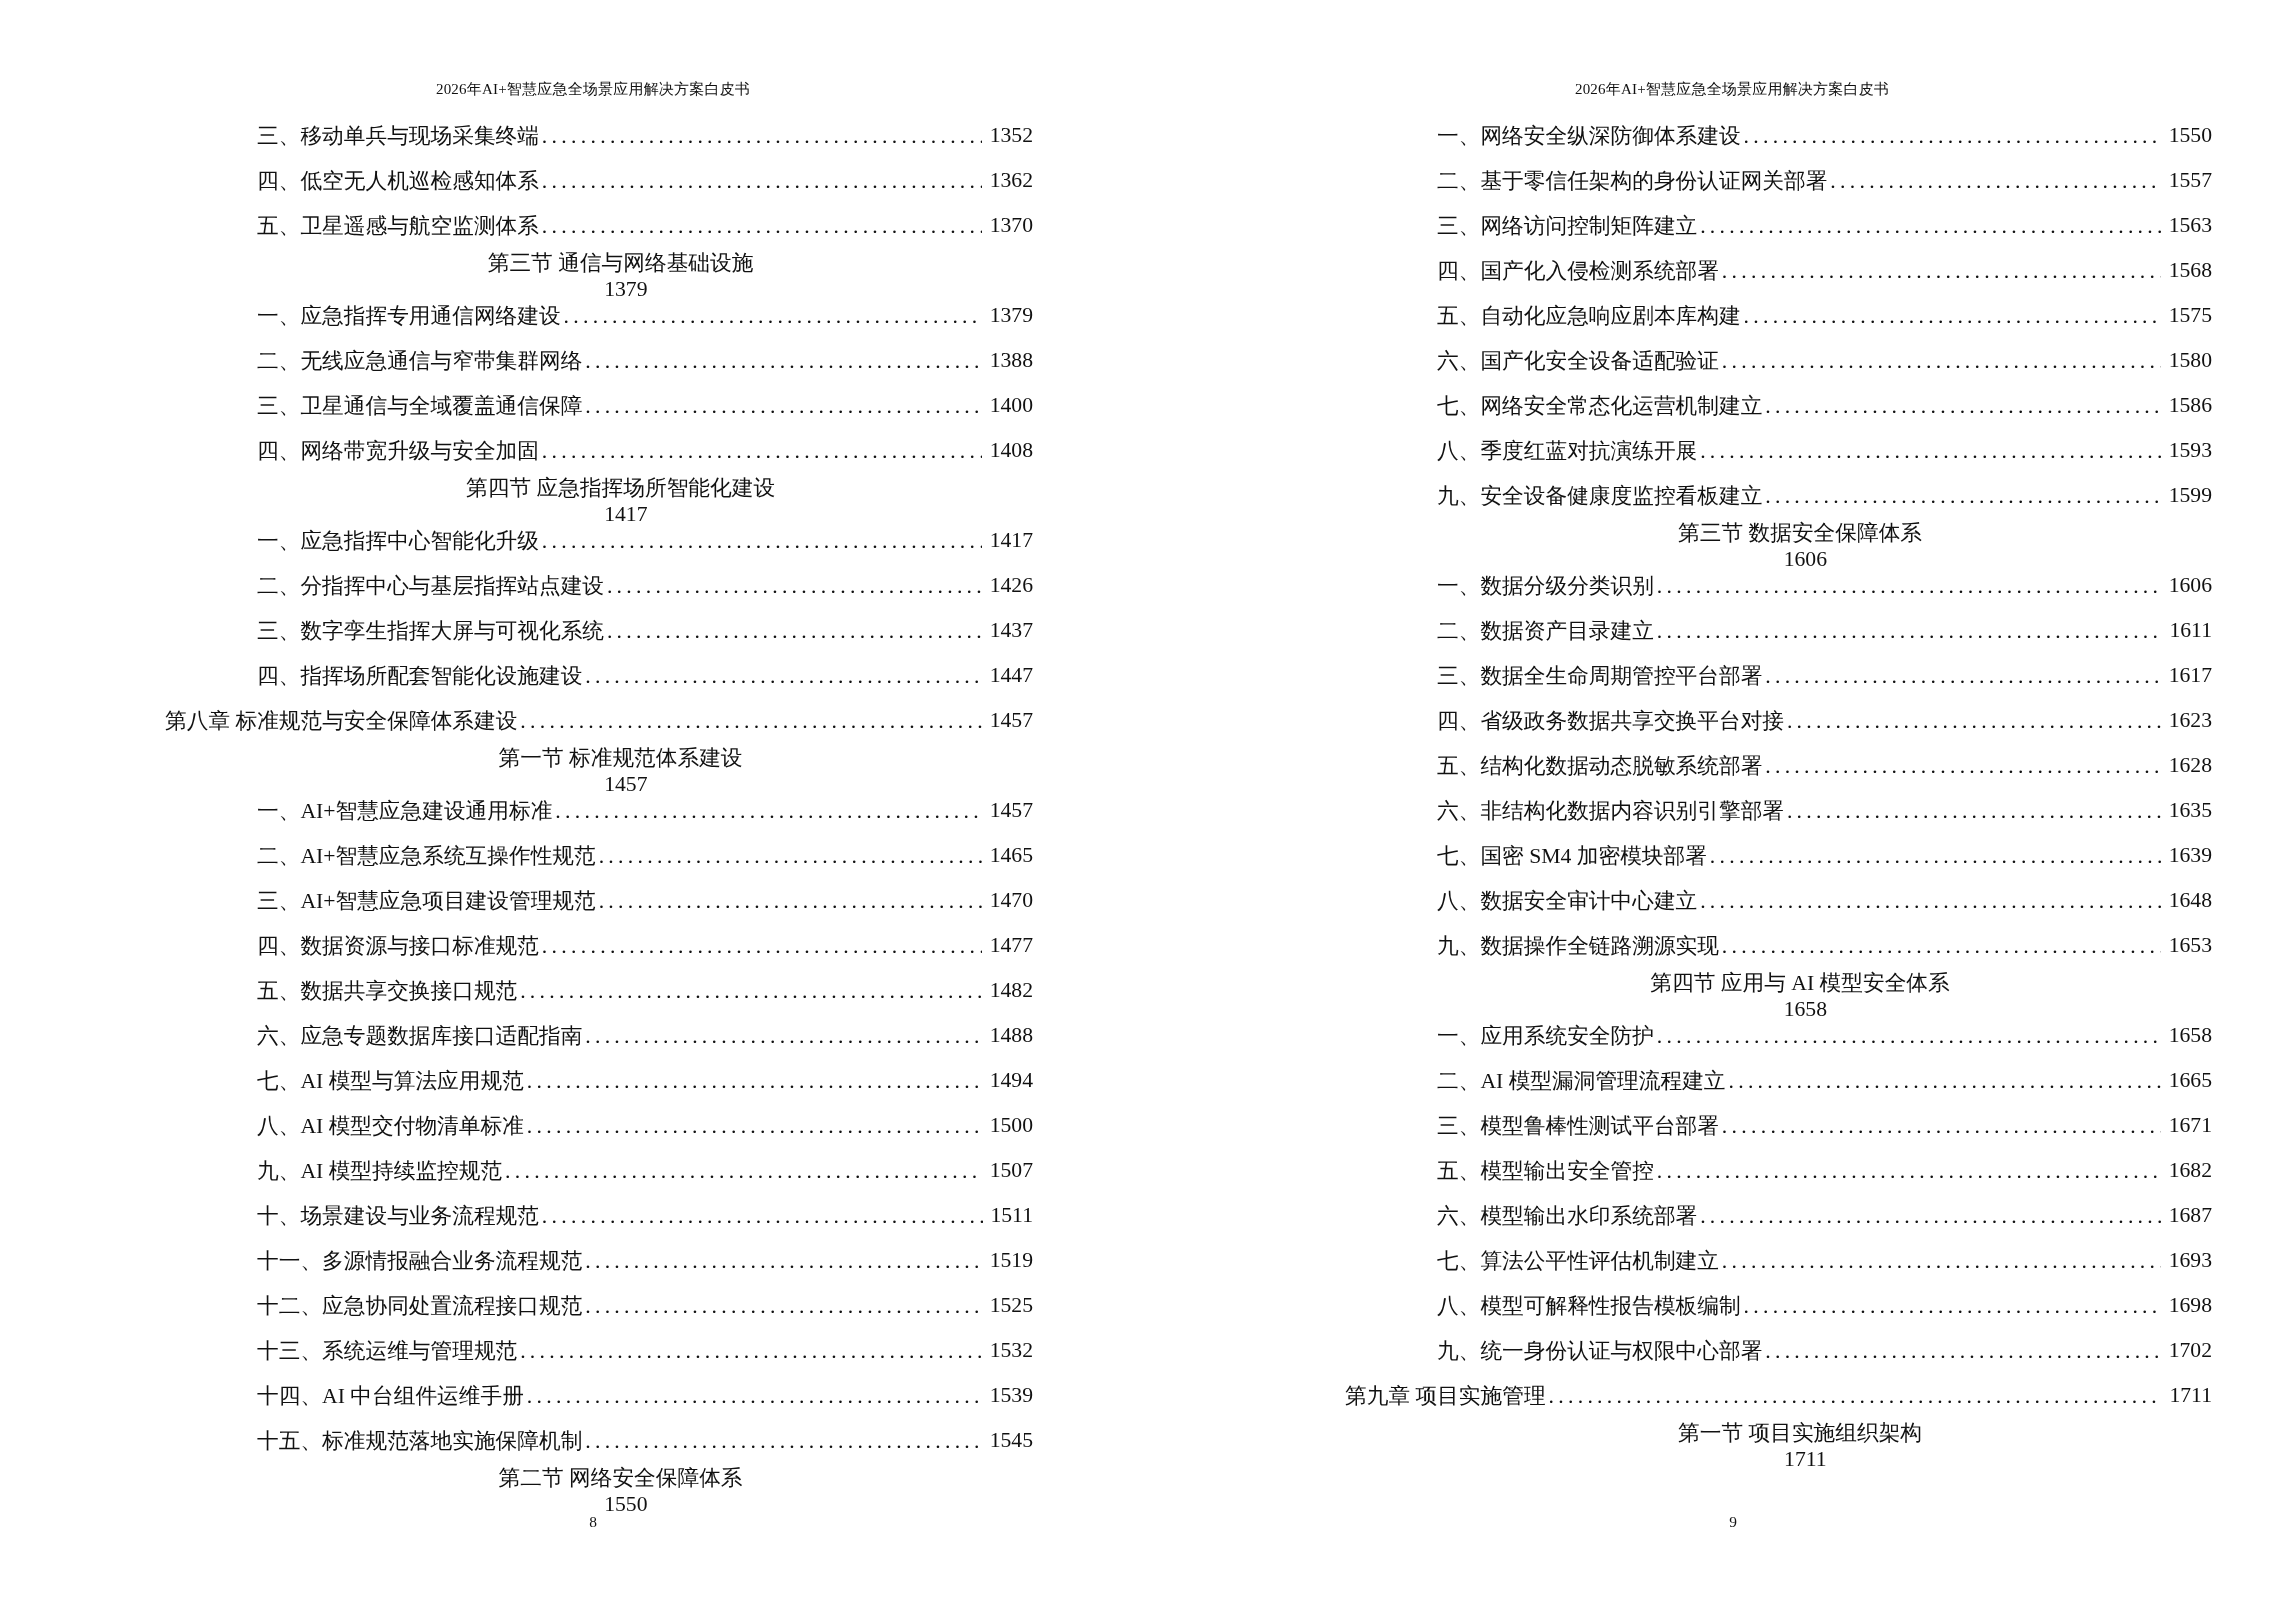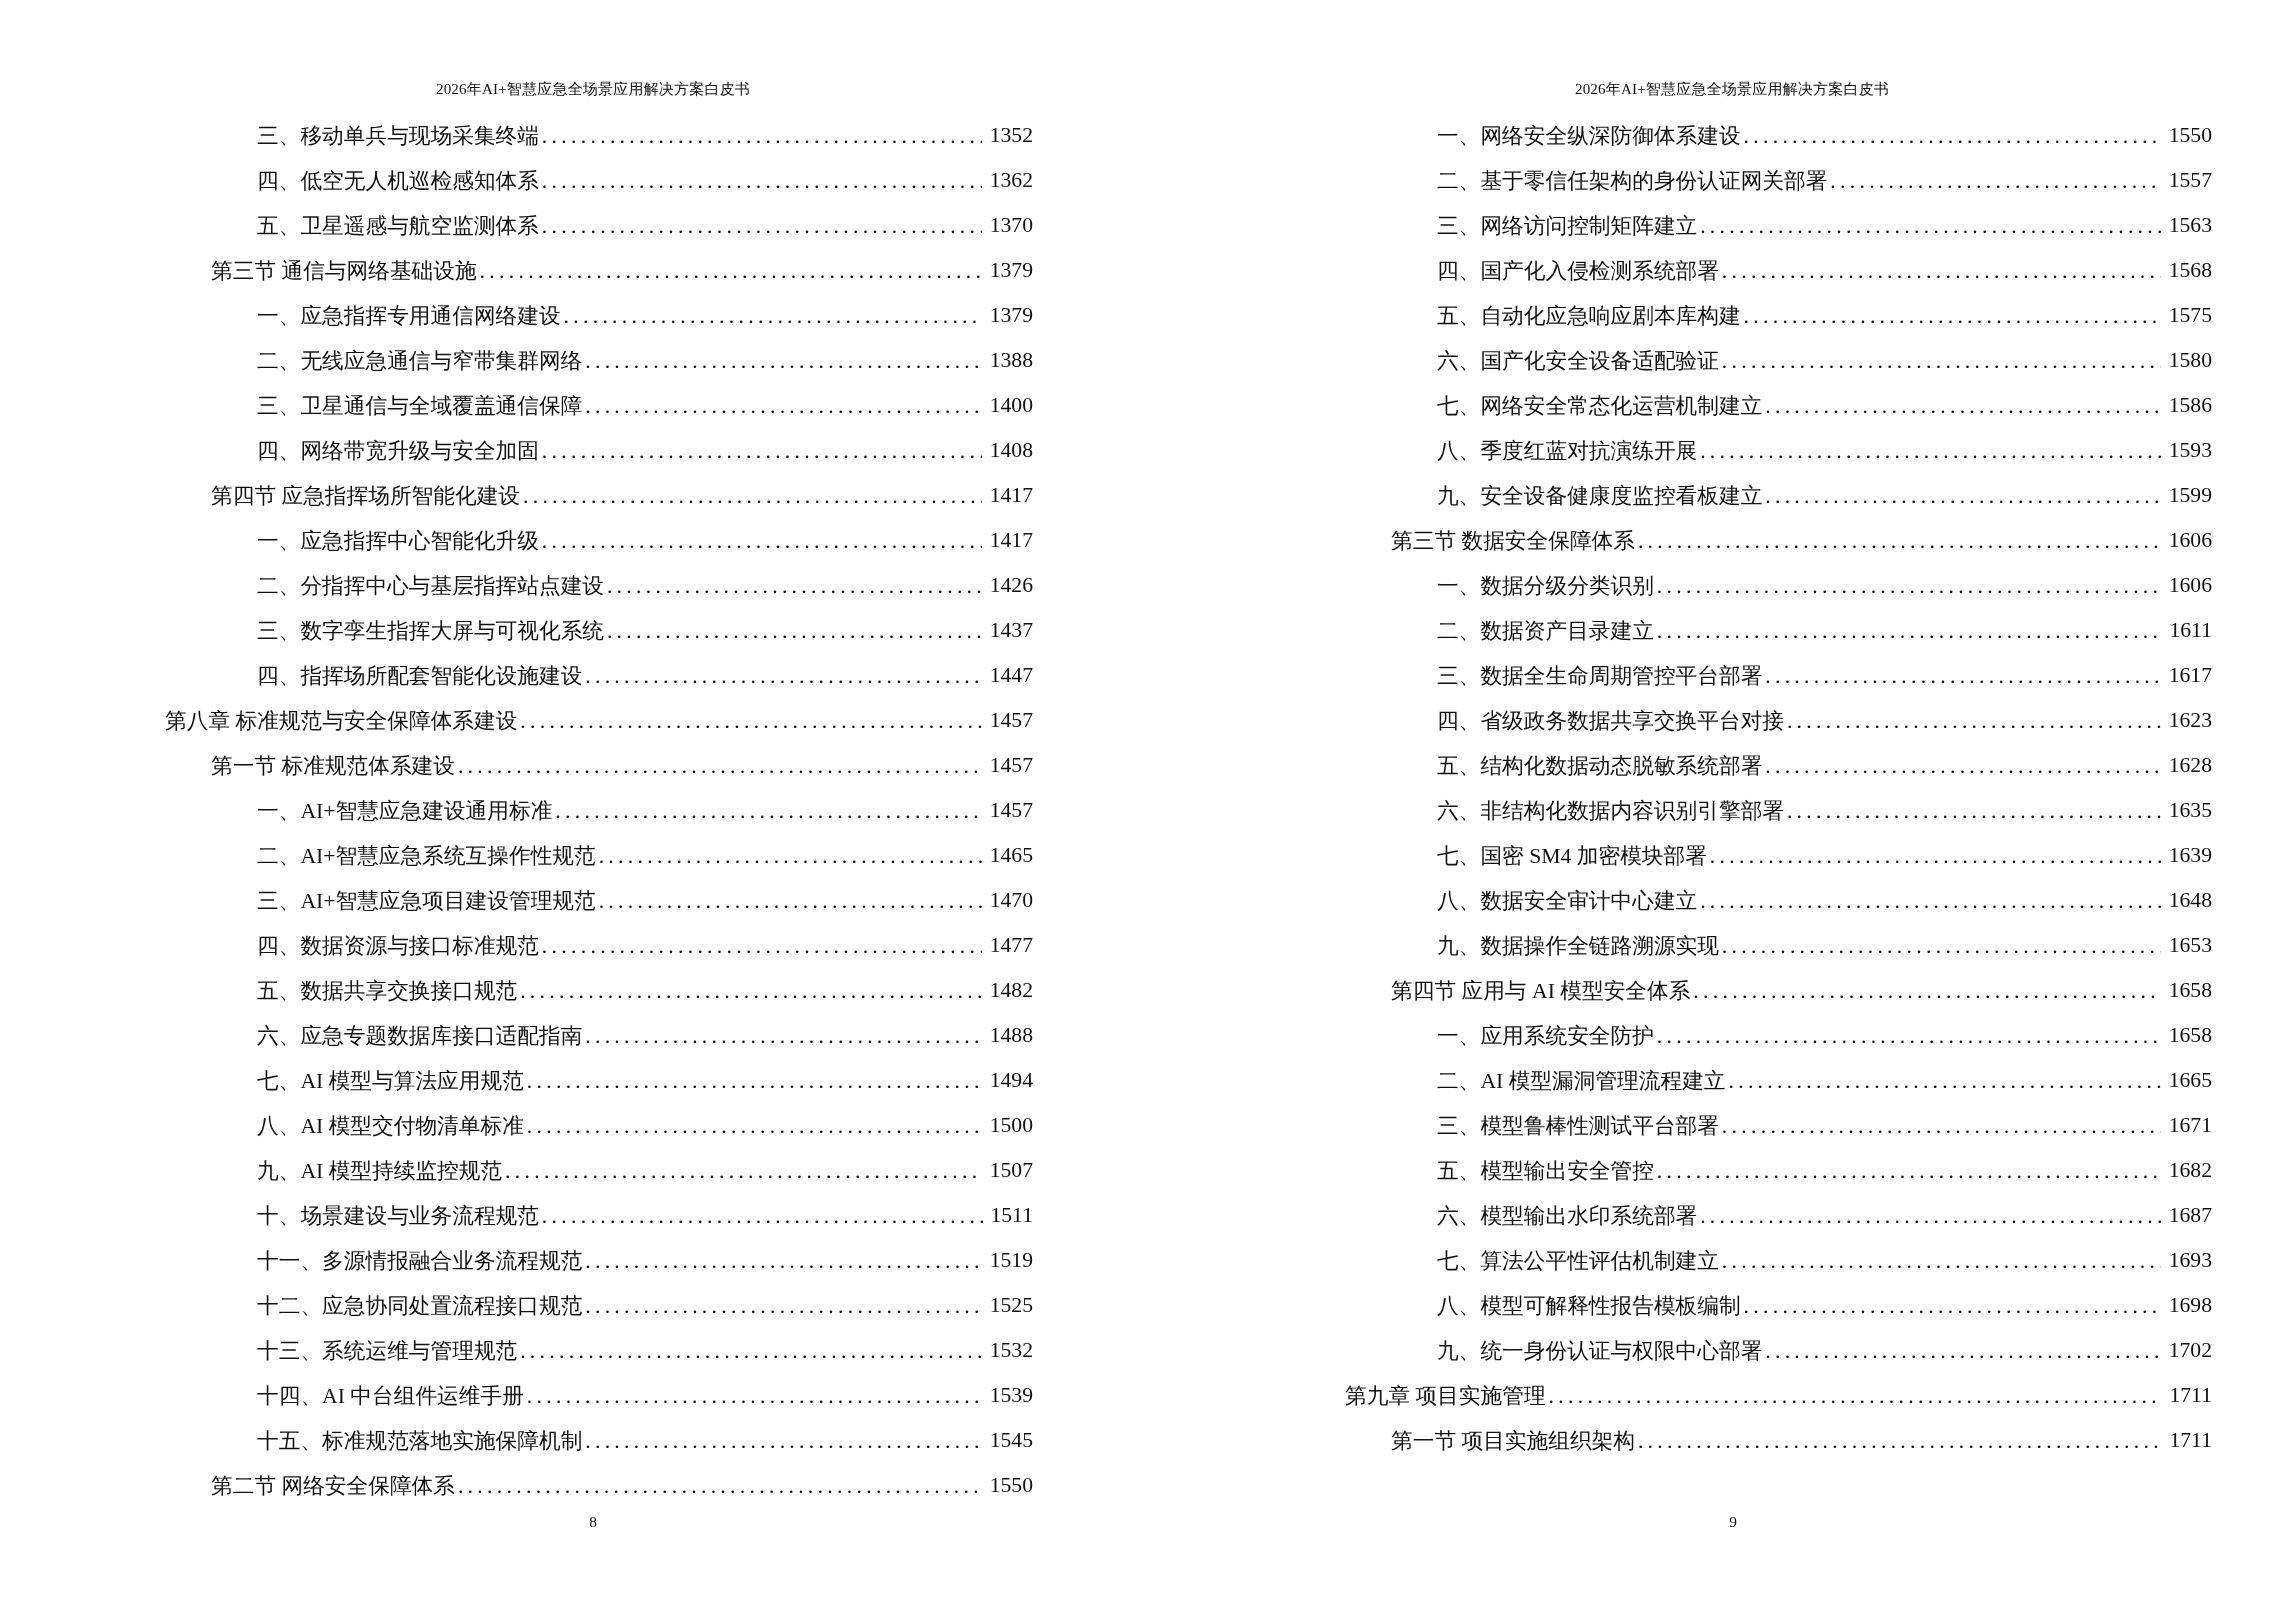--- a/index.html
+++ b/index.html
@@ -13,21 +13,21 @@
   .page-number { position:absolute; top:1510px; font-size:15.4px; line-height:24px;
                  transform:translateX(-50%); }
   .toc { position:absolute; top:113px; }
   .toc-row { position:relative; height:45px; display:flex; align-items:center; box-sizing:border-box; }
   .toc-row .title { white-space:nowrap; font-size:21.7px; padding-right:2.9px; background:#fff; }
   .toc-row .leader { flex:1 1 auto; overflow:hidden; white-space:nowrap; font-size:21.7px; letter-spacing:4.3px;
                      color:#111; height:27px; line-height:29px; }
   .toc-row .leader::before { content:"............................................................................................................................................................"; }
   .toc-row .pg { white-space:nowrap; font-size:21.7px; padding-left:7.7px; }
   .lvl-chapter { padding-left:0px;font-family:Liberation Serif, serif; }
-  .lvl-section { padding-left:46px; }
+  .lvl-section { padding-left:46px;flex-direction:column; }
   .lvl-item { padding-left:92px; }
 </style>
 </head>
 <body>
 
 <div class="page page-left">
   <div class="running-header" style="left:593px;">2026年AI+智慧应急全场景应用解决方案白皮书</div>
   <div class="toc" id="toc-0" style="left:165px; width:868px;">
       <div class="toc-row lvl-item">
         <span class="title">三、移动单兵与现场采集终端</span>

